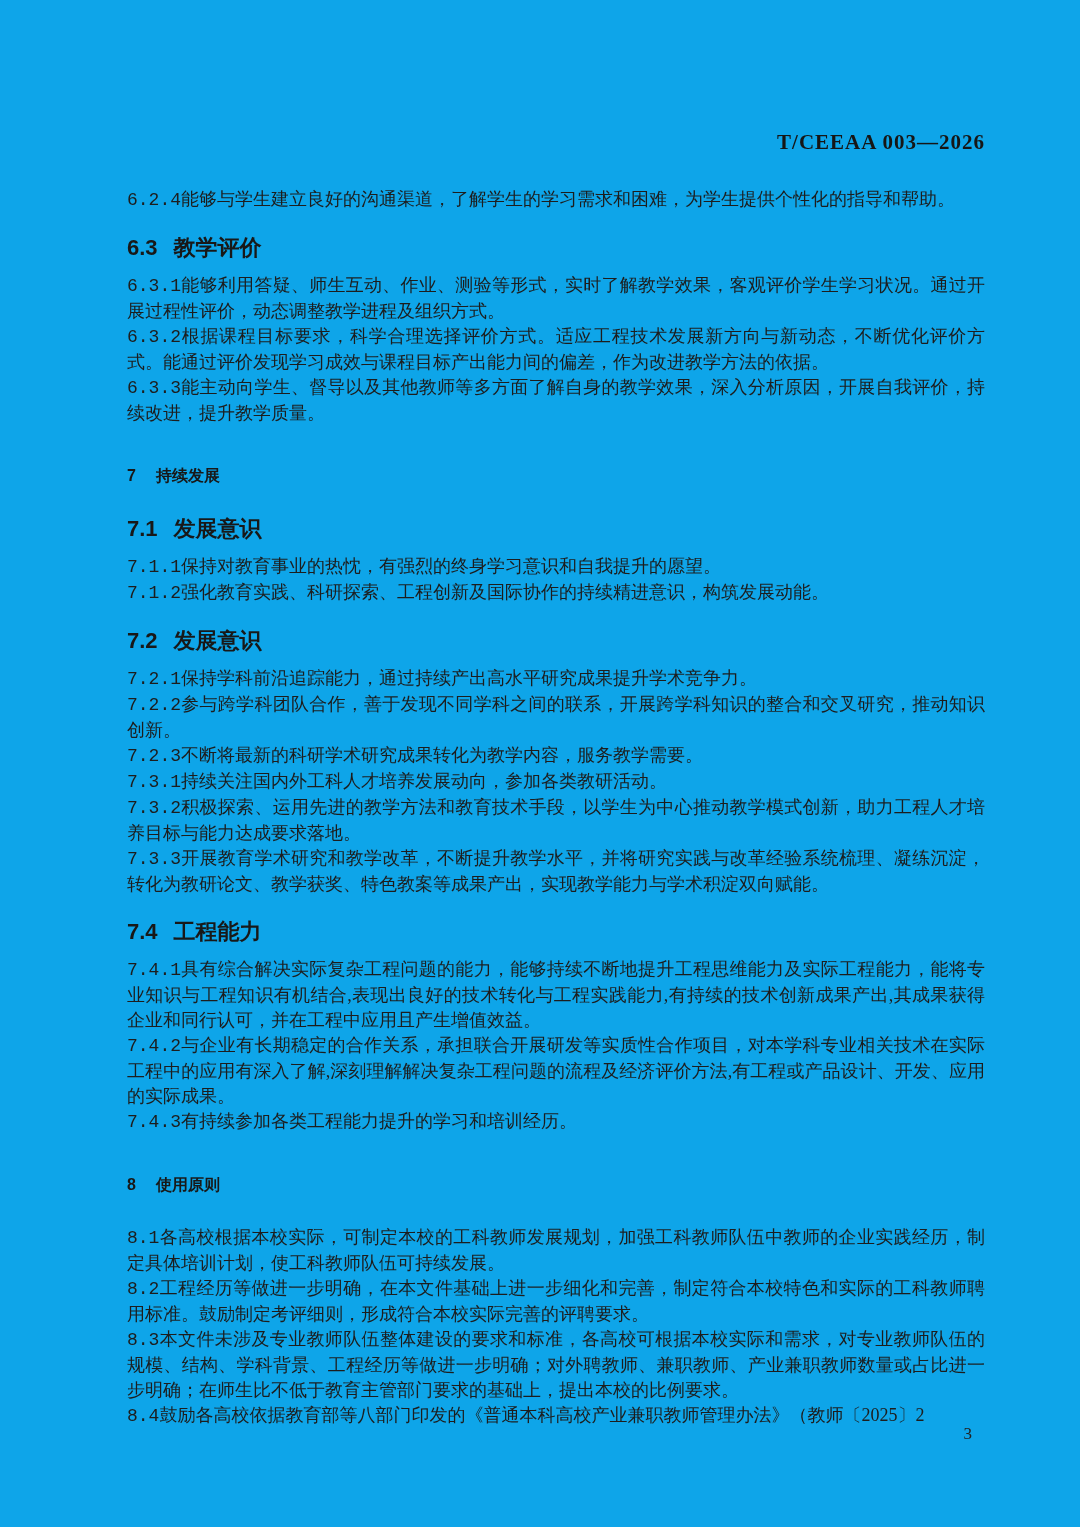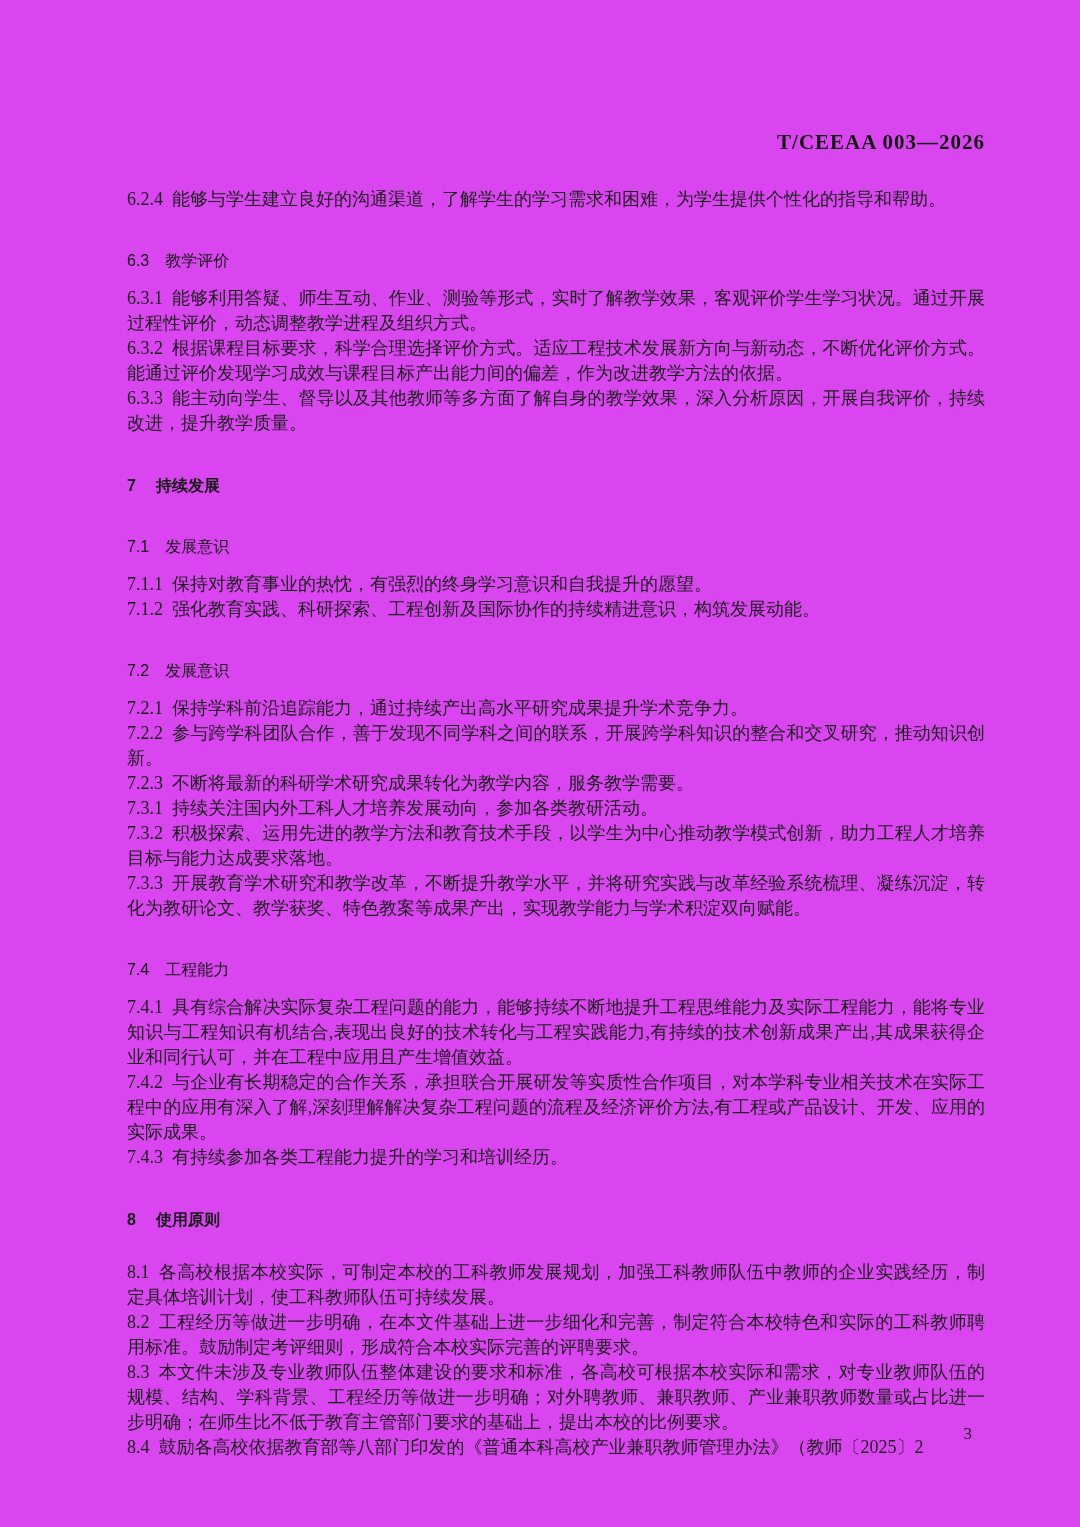--- a/index.html
+++ b/index.html
@@ -5,21 +5,21 @@
   html, body {
     margin: 0;
     padding: 0;
     background: #ffffff;
   }
   .page {
     position: relative;
     width: 1080px;
     height: 1527px;
     margin: 0 auto;
-    background: #d946ef;
+    background: #0ea5e9;
     box-sizing: border-box;
     padding: 130px 95px 0 127px;
     font-family: "Liberation Serif", "DejaVu Serif", serif;
     font-size: 18px;
     line-height: 25px;
     color: #1d1d1d;
     overflow: hidden;
   }
   .doc-header {
     text-align: right;
@@ -34,35 +34,35 @@
   h2.chapter {
     font-family: "Liberation Sans", "DejaVu Sans", sans-serif;
     font-size: 16px;
     font-weight: bold;
     line-height: 25px;
     margin: 37px 0 28px 0;
     color: #181818;
   }
   h3.sub {
     font-family: "Liberation Sans", "DejaVu Sans", sans-serif;
-    font-size: 16px;
-    font-weight: normal;
+    font-size: 22px;
+    font-weight: bold;
     line-height: 25px;
-    margin: 36px 0 13px 0;
+    margin: 22px 0 13px 0;
     color: #181818;
   }
   h2.chapter .num { padding-right: 20px; font-family: "Liberation Sans", "DejaVu Sans", sans-serif; }
   h3.sub .num { padding-right: 16px; font-family: "Liberation Sans", "DejaVu Sans", sans-serif; }
   p.clause {
     margin: 0;
     text-align: justify;
   }
   p.clause .num {
-    padding-right: 9px;
-    font-family: Liberation Serif, serif;
+    padding-right: 0;
+    font-family: Liberation Mono, monospace;
   }
   .page-number {
     position: absolute;
     top: 1424px;
     right: 108px;
     font-size: 17px;
     line-height: 20px;
     color: #222222;
   }
 </style>

